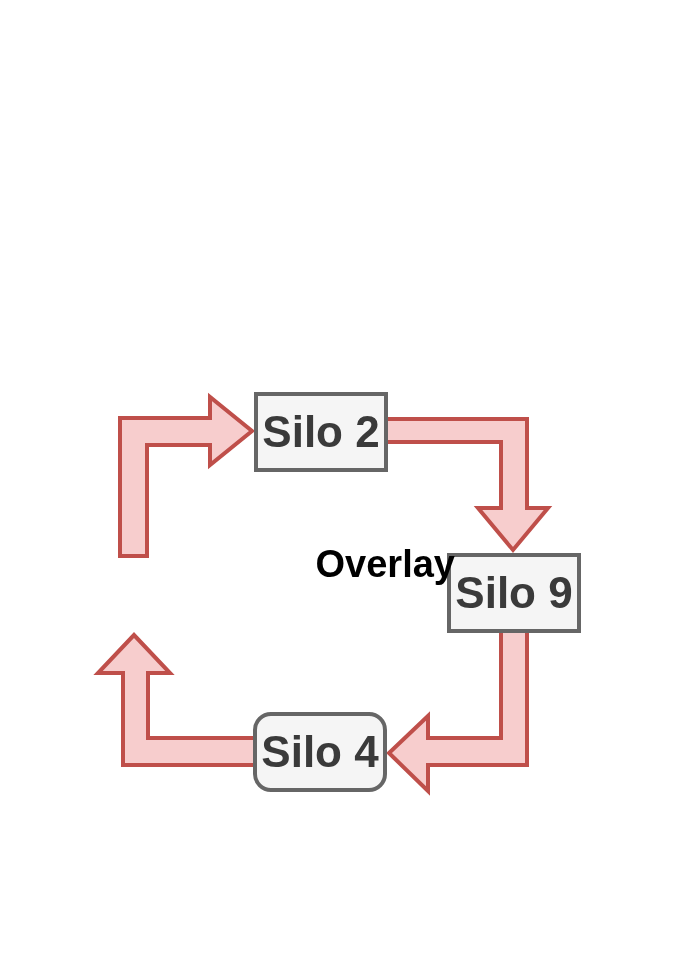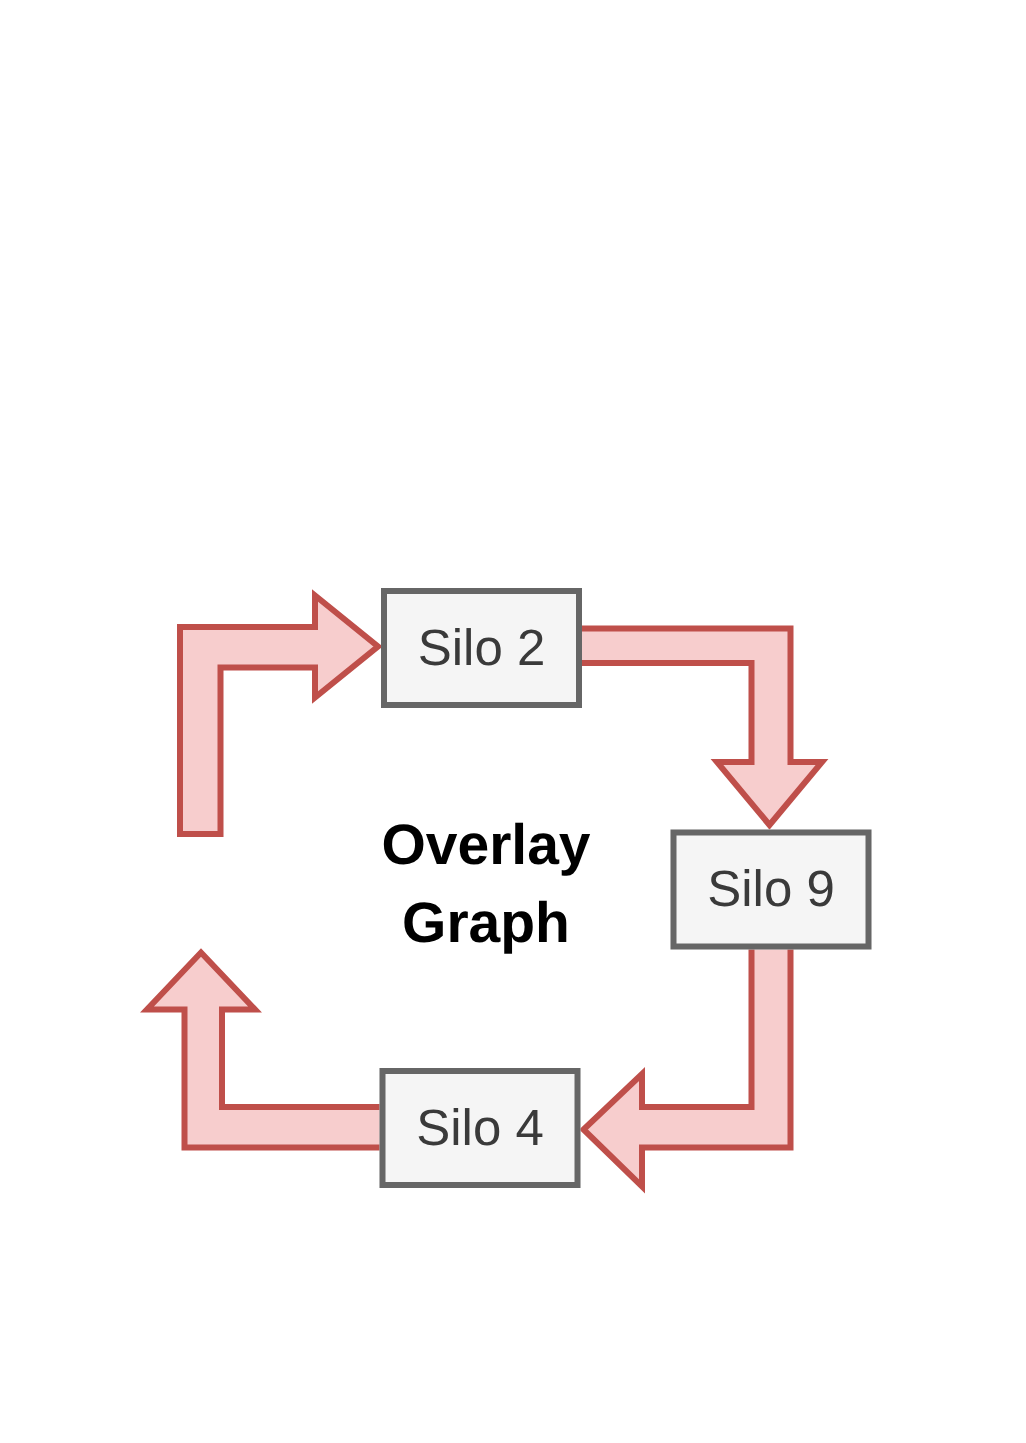--- a/index.html
+++ b/index.html
@@ -33,35 +33,35 @@
     width: 134px;
     height: 80px;
     box-sizing: border-box;
     background: var(--box-fill);
     border: 4px solid var(--box-border);
     display: flex;
     align-items: center;
     justify-content: center;
   }
   .node span {
-    font-size: 34px;
-    font-weight: normal;
+    font-size: 44px;
+    font-weight: bold;
     color: var(--box-text);
     white-space: nowrap;
   }
   .node-silo-1 { left: 66px;  top: 552px; }
   .node-silo-2 { left: 254px; top: 392px; }
   .node-silo-3 { left: 447px; top: 553px; }
-  .node-silo-4 { left: 253px; top: 712px; }
+  .node-silo-4 { left: 253px; top: 712px; border-radius: 18px; }
   .center-title {
     position: absolute;
     left: 193px;
     top: 538px;
     width: 262px;
-    text-align: center;
+    text-align: right;
     font-size: 38px;
     font-weight: bold;
     line-height: 52px;
     color: var(--title-text);
   }
 </style>
 </head>
 <body>
 
 <div class="page">
@@ -81,16 +81,15 @@
   <div class="node node-silo-3">
     <span>Silo 9</span>
   </div>
 
   <div class="node node-silo-4">
     <span>Silo 4</span>
   </div>
 
   <div class="center-title">
     <div>Overlay</div>
-    <div>Graph</div>
   </div>
 
 </div>
 
 </body></html>

